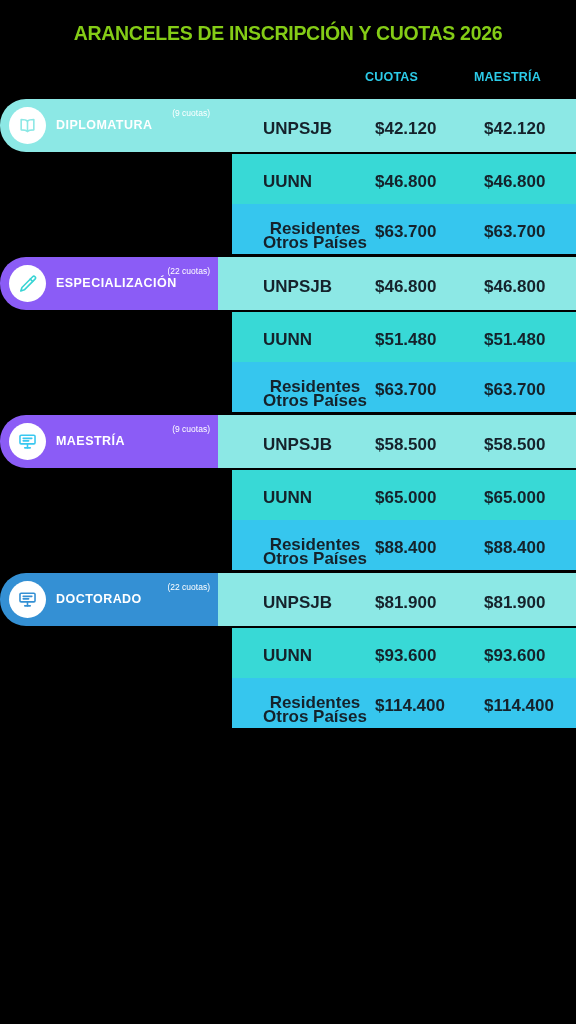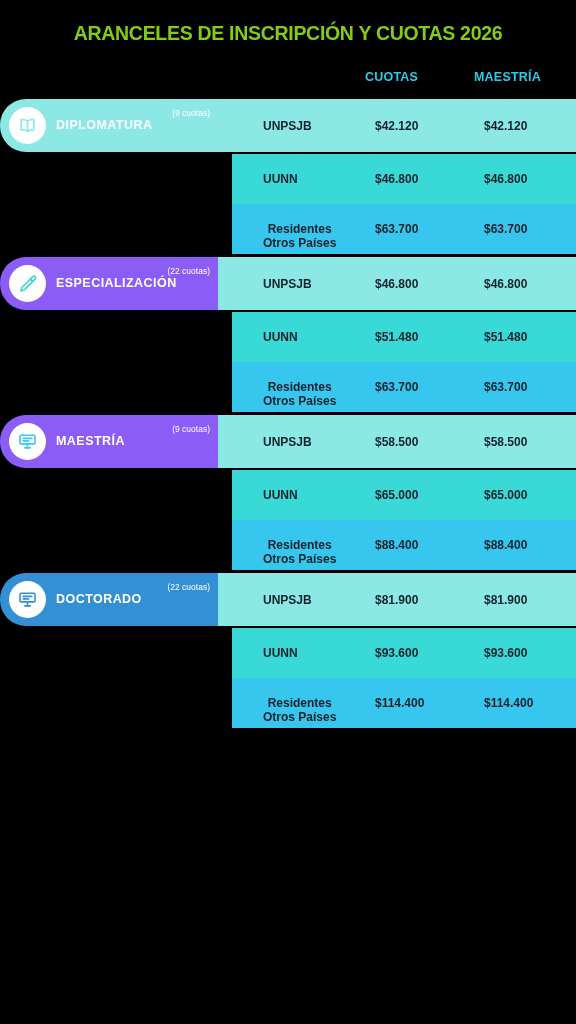--- a/index.html
+++ b/index.html
@@ -116,21 +116,21 @@
     height: 53px;
   }
   .data-row.rest {
     left: 232px;
     width: 344px;
     padding-left: 48px;
   }
   .cell {
     position: absolute;
     color: #15222b;
-    font-size: 12px;
+    font-size: 17px;
     font-weight: bold;
     white-space: nowrap;
   }
   .data-row.first .cell-cat { left: 45px; top: 20px; }
   .data-row.first .cell-men { left: 157px; top: 20px; }
   .data-row.first .cell-mat { left: 266px; top: 20px; }
   .data-row.rest .cell-cat { left: 31px; top: 18px; }
   .data-row.rest .cell-men { left: 143px; top: 18px; }
   .data-row.rest .cell-mat { left: 252px; top: 18px; }
   .cell-cat.two-line { top: 11px; line-height: 14px; }

